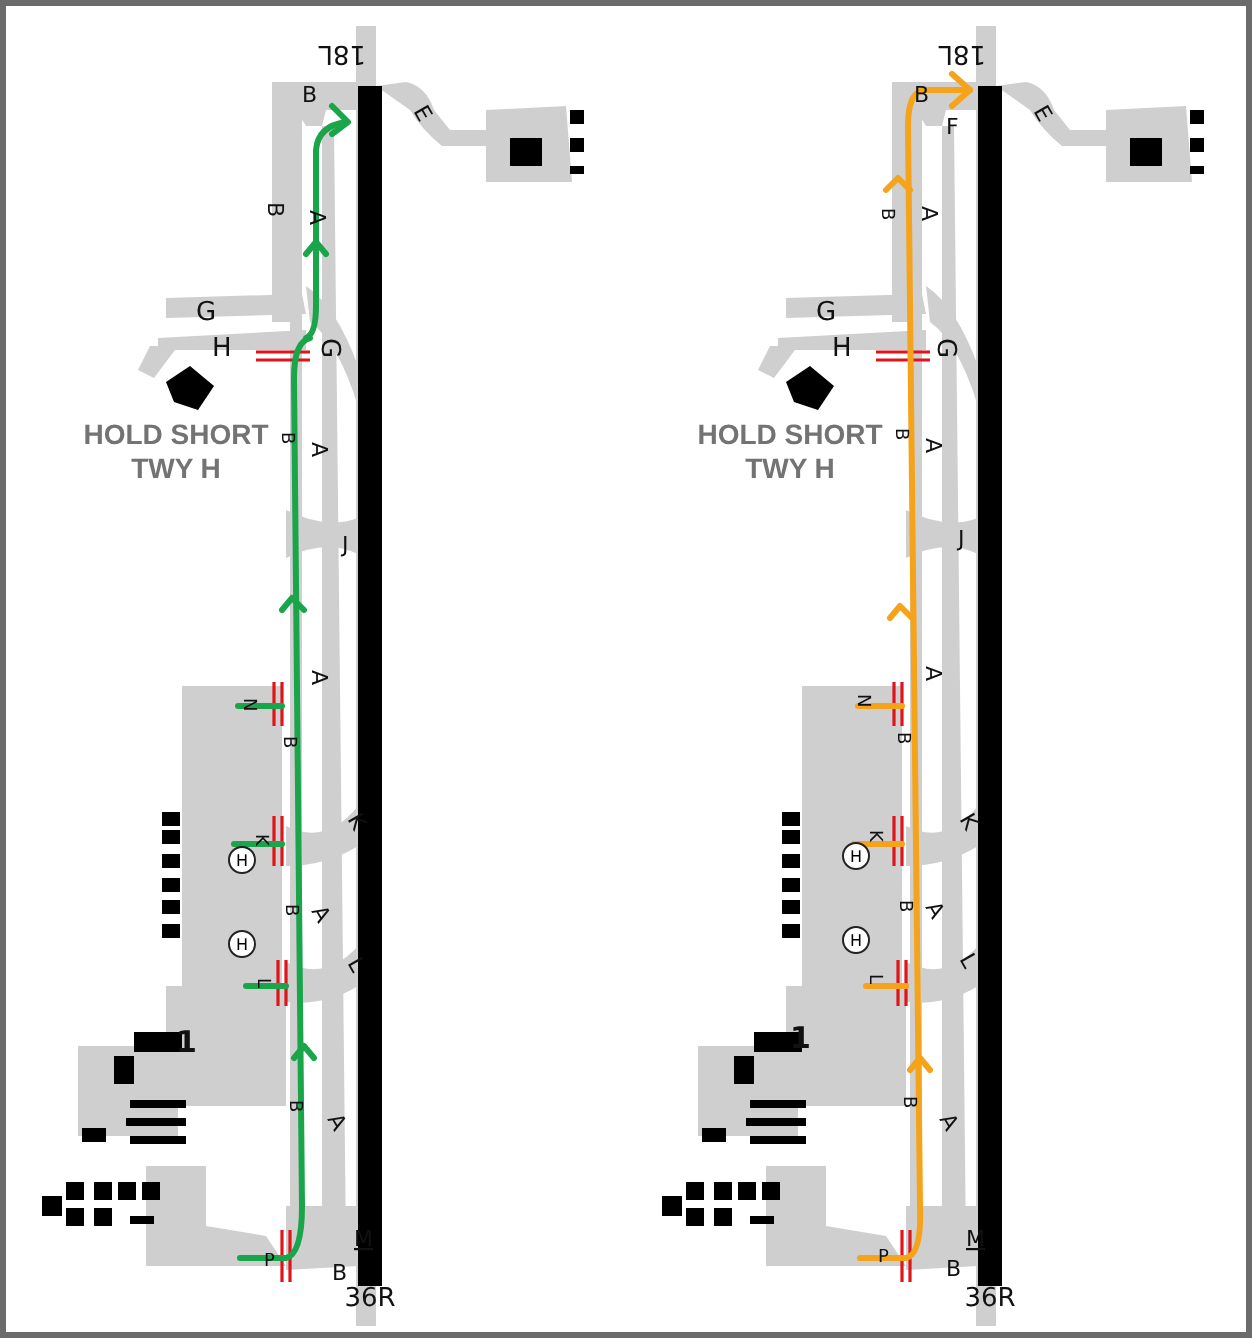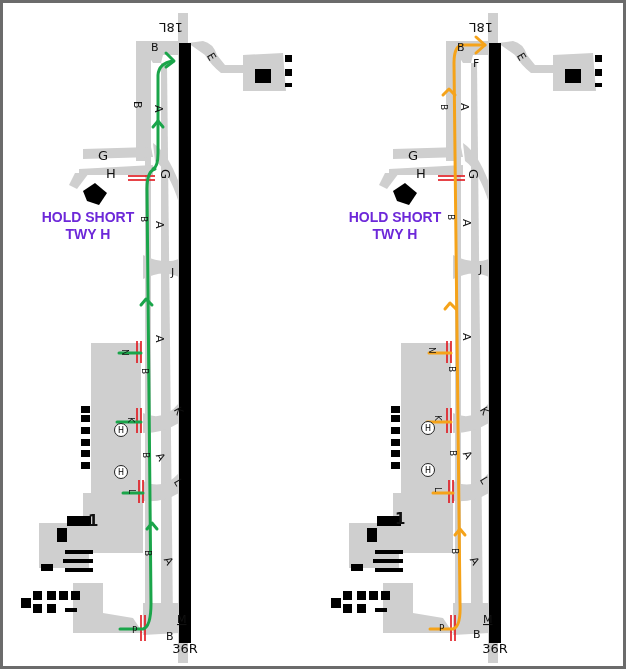--- a/index.html
+++ b/index.html
@@ -4,21 +4,21 @@
 <style>
   html,body{margin:0;padding:0;background:#fff;}
   body{width:626px;height:669px;position:relative;overflow:hidden;font-family:"Liberation Sans",sans-serif;}
   .frame{position:absolute;left:0;top:0;width:620px;height:663px;border:3px solid #6b6b6b;background:#fff;}
   .panel{position:absolute;top:0;width:313px;height:663px;}
   .panel.left{left:0;}
   .panel.right{left:310px;}
   svg{position:absolute;left:0;top:0;}
   .lbl{font-family:"DejaVu Sans",sans-serif;font-size:11px;fill:#111;}
   .rwy{font-family:"DejaVu Sans",sans-serif;font-size:13px;fill:#111;}
-  .hold{position:absolute;color:#6d28d9;font-family:"Liberation Sans",sans-serif;font-weight:bold;font-size:14px;text-align:center;line-height:17px;width:110px;}
+  .hold{position:absolute;color:#737373;font-family:"Liberation Sans",sans-serif;font-weight:bold;font-size:14px;text-align:center;line-height:17px;width:110px;}
 </style>
 </head>
 <body>
 
 <div class="frame">
 
   <div class="panel left">
     <svg width="313" height="663" viewBox="0 0 313 663">
       <g fill="#cfcfcf" stroke="none">
 

